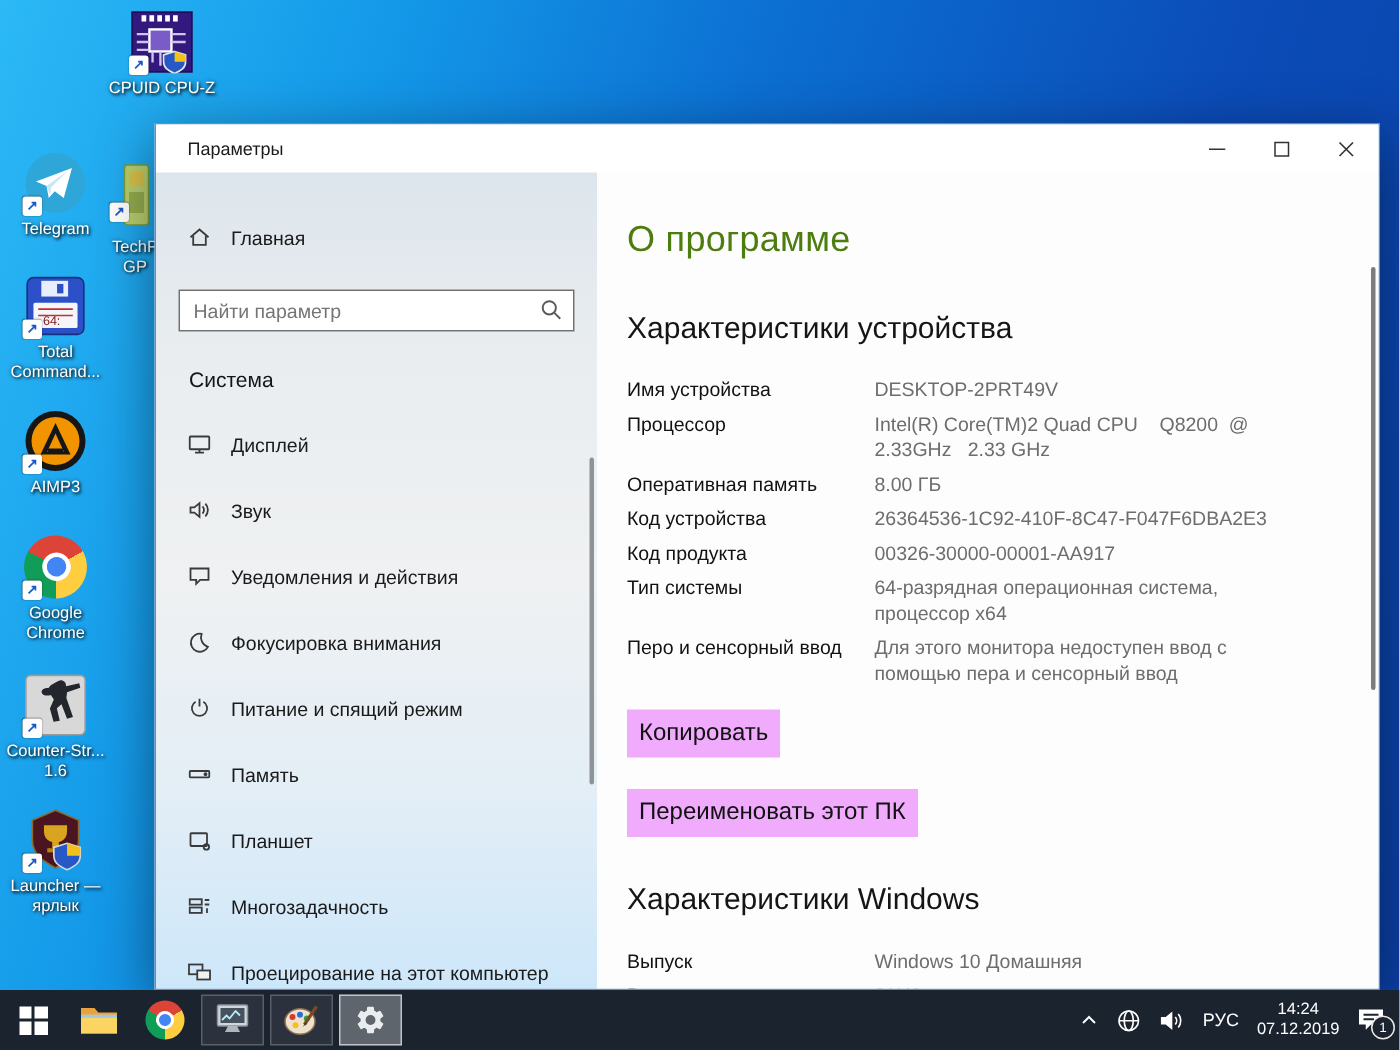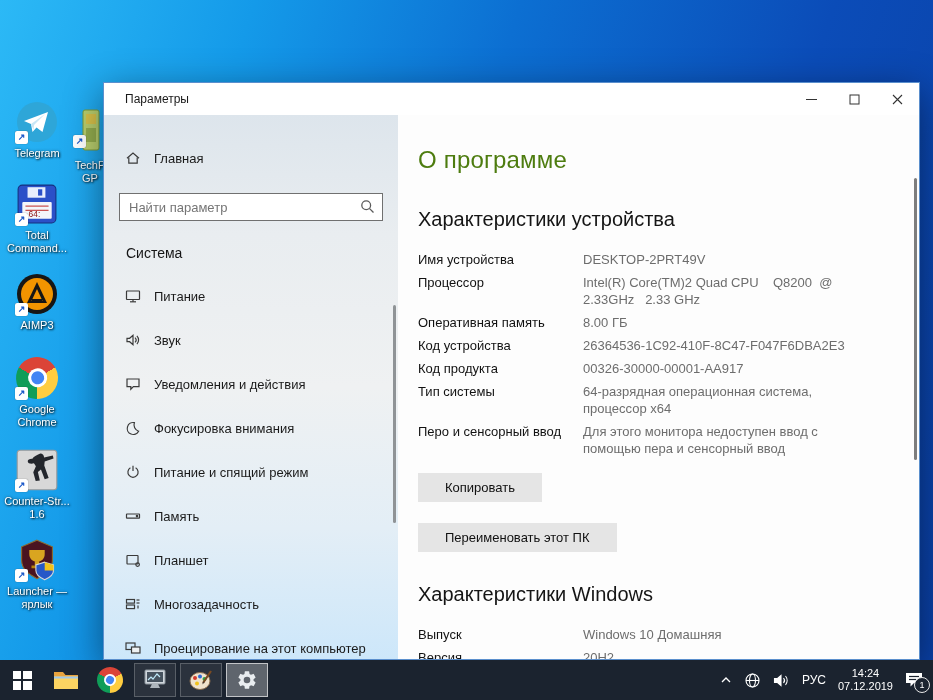--- a/index.html
+++ b/index.html
@@ -47,22 +47,22 @@
   .sitem .sl{font-size:13px;color:#1a1a1a;white-space:nowrap;}
   .sscroll{position:absolute;right:2px;top:190px;width:3px;height:218px;background:#8f9396;border-radius:2px;}
   
   .main{flex:1;position:relative;background:#fdfdfd;padding:18px 26px 0 20px;box-sizing:border-box;overflow:hidden;}
   .h1{font-size:24px;font-weight:300;color:#4d7c0f;margin:13px 0 34px 0;letter-spacing:.2px;}
   .h2{font-size:20px;font-weight:400;color:#151515;margin:0 0 20px 0;}
   .h2b{margin-top:31px;}
   .specrow{display:flex;margin-bottom:6px;}
   .specrow .lab{width:165px;flex:none;font-size:13px;color:#121212;line-height:17px;}
   .specrow .val{font-size:13px;color:#6d6d6d;line-height:17px;max-width:330px;white-space:pre-wrap;}
-  .btn{display:block;background:#e5e5e5;border:none;font-family:"Liberation Sans",sans-serif;
-       font-size:13px;color:#111;padding:7px 27px;cursor:default;}
+  .btn{display:block;background:#f0abfc;border:none;font-family:"Liberation Sans",sans-serif;
+       font-size:16px;color:#111;padding:7px 8px;cursor:default;}
   .btn1{margin-top:16px;} .btn2{margin-top:21px;}
   .mscroll{position:absolute;right:2px;top:63px;width:3px;height:282px;background:#7d7d7d;border-radius:2px;}
   
   .taskbar{position:absolute;left:0;bottom:0;width:933px;height:40px;background:#1b232f;z-index:20;
     display:flex;align-items:center;}
   .tbtn{width:44px;height:40px;display:flex;align-items:center;justify-content:center;}
   .winlogo{width:19px;height:19px;display:grid;grid-template-columns:1fr 1fr;grid-template-rows:1fr 1fr;gap:2px;}
   .winlogo span{background:#fff;}
   .appbox{width:42px;height:34px;margin:0 2px;display:flex;align-items:center;justify-content:center;
     background:rgba(255,255,255,.07);border:1px solid rgba(255,255,255,.22);box-sizing:border-box;}
@@ -156,20 +156,40 @@
         <path d="M27 22l8 2.5v5c0 4.5-3.5 6.5-8 8.5-4.5-2-8-4-8-8.5v-5z" fill="#2658c8" stroke="#d9d9d9"></path>
         <path d="M27 22l8 2.5v5h-8z" fill="#f2c21a"></path>
         <path d="M27 30h-8v-.5c0-2 0-3.5 0-5l8-2.5z" fill="#f2c21a" opacity="0"></path>
       </svg>
       <span class="sc"></span>
     </div>
     <div class="lbl">Launcher —
 ярлык</div>
   </div>
 
+  <div class="dicon" style="left:80px;top:6px;width:56px">
+    <div class="art">
+      <svg width="42" height="42" viewBox="0 0 40 40">
+        <rect x="1" y="1" width="38" height="38" fill="#33197e" stroke="#1d0d52"></rect>
+        <g fill="#fff">
+          <rect x="7" y="3" width="3" height="4"></rect>
+            <rect x="12" y="3" width="3" height="4"></rect>
+          <rect x="17" y="3" width="3" height="4"></rect>
+            <rect x="22" y="3" width="3" height="4"></rect>
+          <rect x="27" y="3" width="3" height="4"></rect>
+        </g>
+        <rect x="12" y="12" width="14" height="14" fill="#7a5cc8" stroke="#fff" stroke-width="1.5"></rect>
+        <path d="M4 15h8M4 20h8M4 25h8M26 15h9M26 20h9M19 26v9M14 26v7" stroke="#cfc4ee" stroke-width="1.5" fill="none"></path>
+        <path d="M28 26l7 2.2v4.3c0 4-3 5.7-7 7.5-4-1.8-7-3.5-7-7.5v-4.3z" fill="#2658c8" stroke="#e8e8e8"></path>
+        <path d="M28 26l7 2.2v4.3h-7z" fill="#f2c21a"></path>
+      </svg>
+      <span class="sc"></span>
+    </div>
+    <div class="lbl" style="white-space:nowrap">CPUID CPU-Z</div>
+  </div>
 
   <div class="dicon" style="left:70px;top:108px;width:40px">
     <div class="art" style="width:34px;height:48px">
       <svg width="30" height="48" viewBox="0 0 30 48">
         <rect x="8" y="2" width="16" height="40" rx="2" fill="#b9cf6e" stroke="#7a9a3a"></rect>
         <rect x="11" y="6" width="10" height="10" fill="#d8c24a"></rect>
         <rect x="11" y="20" width="10" height="14" fill="#94ad4e"></rect>
       </svg>
       <span class="sc" style="bottom:8px"></span>
     </div>
@@ -222,21 +242,21 @@
 
         <div class="sitems">
           <div class="sitem">
             <span class="ic">
                 <svg width="16" height="16" viewBox="0 0 16 16" fill="none" stroke="#3a3a3a" stroke-width="1.2">
                   <rect x="1.5" y="3" width="13" height="8.5" rx="0.5"></rect>
                   <line x1="8" y1="11.5" x2="8" y2="13.8"></line>
                   <line x1="5" y1="13.8" x2="11" y2="13.8"></line>
                 </svg>
               </span>
-            <span class="sl">Питание</span>
+            <span class="sl">Дисплей</span>
           </div>
           <div class="sitem">
             <span class="ic">
                 <svg width="16" height="16" viewBox="0 0 16 16" fill="none" stroke="#3a3a3a" stroke-width="1.2">
                   <path d="M2 6.3v3.4h2.6L8 12.6V3.4L4.6 6.3z"></path>
                   <path d="M10 5.6a3.4 3.4 0 0 1 0 4.8"></path>
                   <path d="M11.9 3.8a6.1 6.1 0 0 1 0 8.4"></path>
                 </svg>
               </span>
             <span class="sl">Звук</span>

